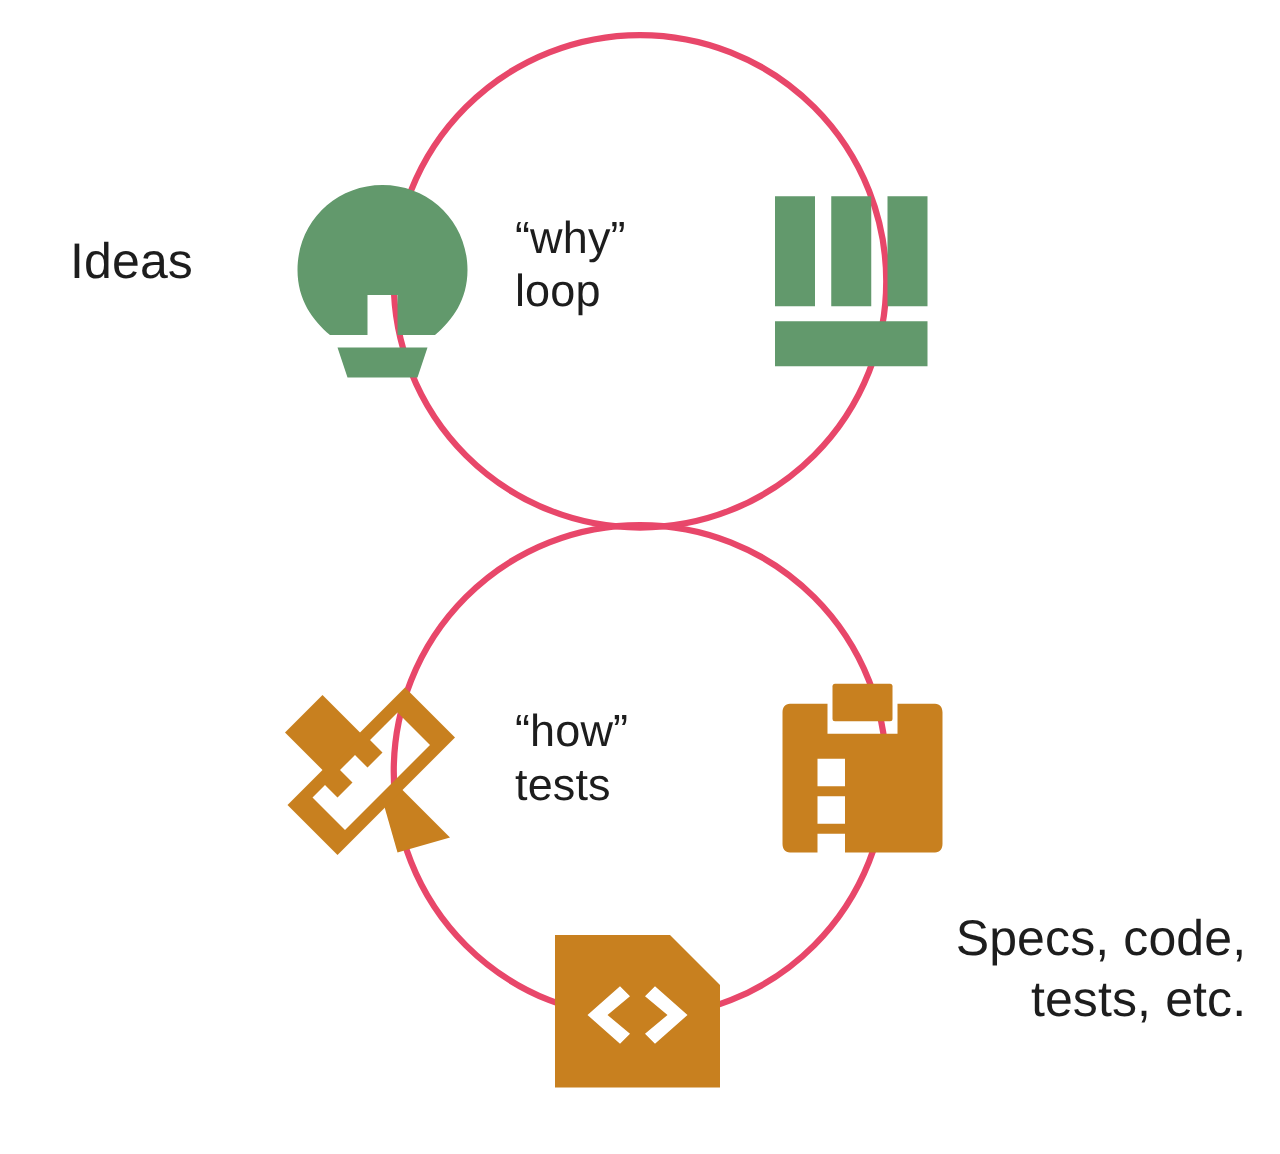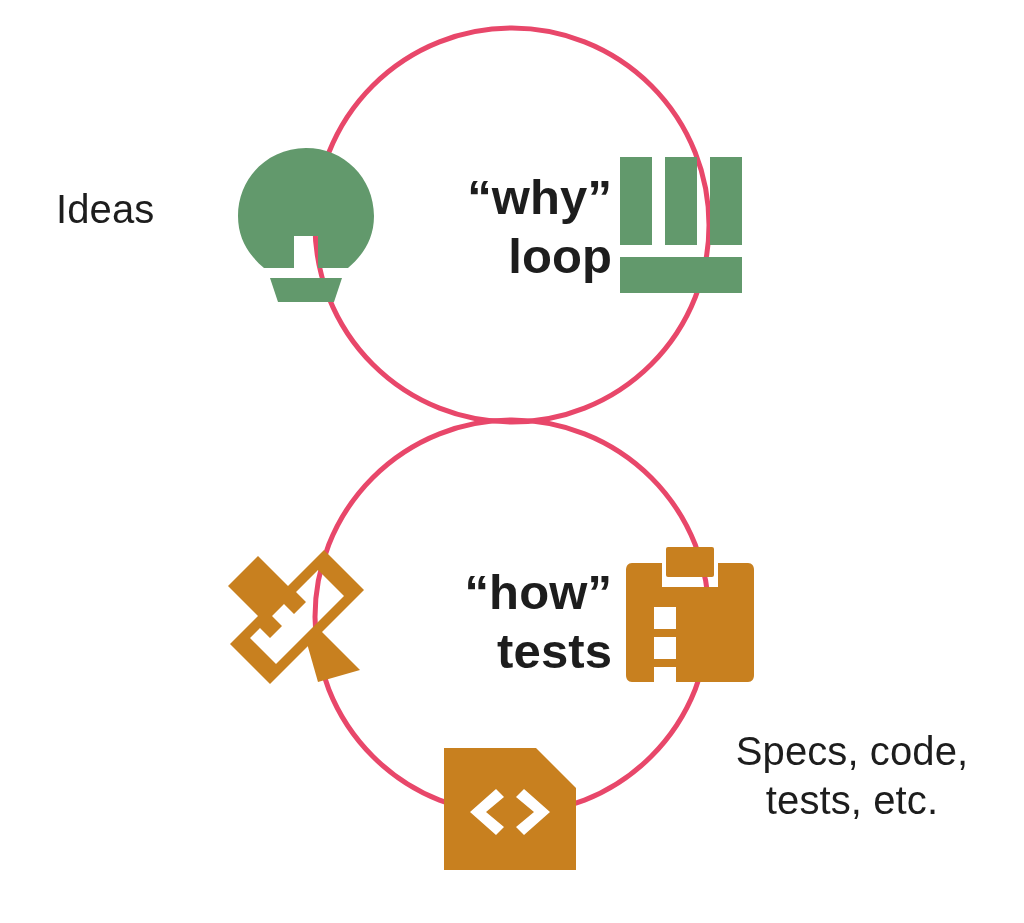--- a/index.html
+++ b/index.html
@@ -27,23 +27,23 @@
   }
   .label {
     position: absolute;
     color: #1d1d1d;
     font-size: 40px;
     line-height: 1.22;
     letter-spacing: 0.1px;
     white-space: pre-line;
   }
   .label.center-caption {
-    font-weight: bold;
-    text-align: right;
-    font-size: 49px;
+    font-weight: normal;
+    text-align: left;
+    font-size: 36px;
     line-height: 1.2;
   }
   #label-ideas {
     left: 44px;
     top: 185px;
     text-align: left;
     margin-left: 12px;
   }
   #label-working-software {
     left: 785px;
@@ -52,21 +52,21 @@
   }
   #label-interim-artefacts {
     left: 22px;
     top: 433px;
     text-align: center;
     width: 230px;
   }
   #label-specs {
     left: 707px;
     top: 727px;
-    text-align: center;
+    text-align: right;
     width: 290px;
   }
   #caption-why {
     left: 412px;
     top: 168px;
     width: 200px;
   }
   #caption-how {
     left: 412px;
     top: 563px;

